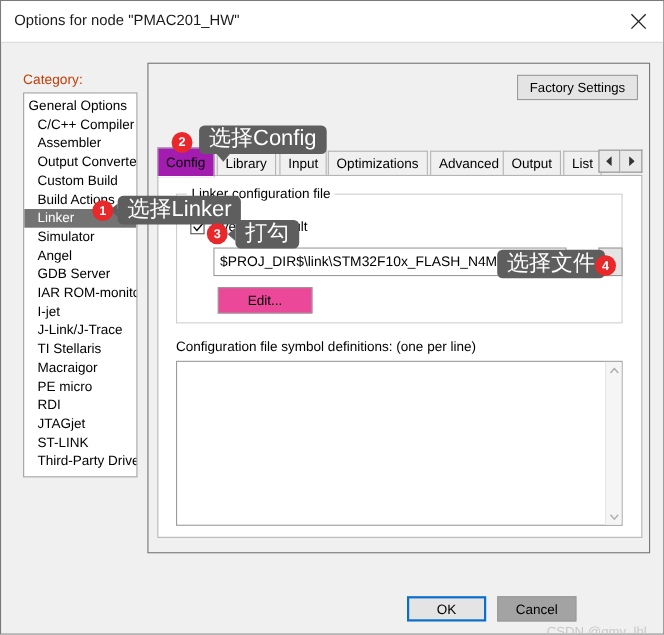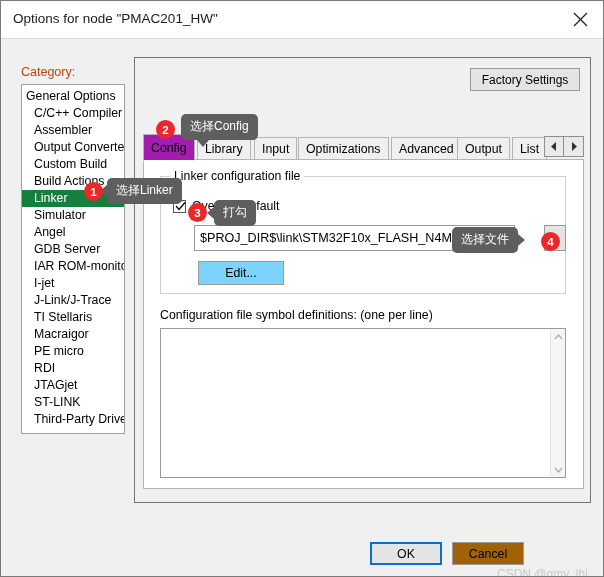--- a/index.html
+++ b/index.html
@@ -56,21 +56,21 @@
   .cat-item {
     font-size: 12.3px;
     color: #000000;
     line-height: 17px;
     height: 17px;
     padding-left: 4px;
     white-space: nowrap;
   }
   .cat-item.indent { padding-left: 12px; }
   .cat-item.selected {
-    background: #15803d;
+    background: #737373;
     color: #ffffff;
   }
 
   
   #right-panel {
     position: absolute; left: 133px; top: 56px;
     width: 457px; height: 446px;
     background: #f0f0f0;
     border: 1px solid #767676;
   }
@@ -182,21 +182,21 @@
     background: #e4e4e4;
     border: 1px solid #9a9a9a;
     font-size: 12px; color: #000;
     display: flex; align-items: flex-end; justify-content: center;
     padding-bottom: 3px;
     cursor: pointer;
   }
   #edit-btn {
     position: absolute; left: 37px; top: 84px;
     width: 86px; height: 24px;
-    background: #7dd3fc;
+    background: #ec4899;
     border: 1px solid #9a9a9a;
     font-size: 12.3px; color: #000;
     display: flex; align-items: center; justify-content: center;
     cursor: pointer;
   }
 
   #symdef-label {
     position: absolute; left: 16px; top: 148px;
     font-size: 12.3px; color: #000;
     white-space: nowrap;
@@ -229,21 +229,21 @@
     width: 72px; height: 23px;
     background: #e4e4e4;
     border: 2px solid #0a6ecd;
     font-size: 12.3px; color: #000;
     display: flex; align-items: center; justify-content: center;
     cursor: pointer;
   }
   #cancel-btn {
     position: absolute; left: 451px; top: 541px;
     width: 72px; height: 23px;
-    background: #a16207;
+    background: #a3a3a3;
     border: 1px solid #9a9a9a;
     font-size: 12.3px; color: #000;
     display: flex; align-items: center; justify-content: center;
     cursor: pointer;
   }
   #watermark {
     position: absolute; left: 496px; top: 551px;
     font-size: 12px;
     color: #c9c9c9;
     white-space: nowrap;
@@ -259,21 +259,21 @@
     color: #ffffff;
     font-size: 11.5px;
     font-weight: bold;
     display: flex; align-items: center; justify-content: center;
     z-index: 40;
   }
   .callout {
     position: absolute;
     background: #5e5e5e;
     color: #ffffff;
-    font-size: 12px;
+    font-size: 20px;
     padding: 4px 9px 5px 9px;
     border-radius: 5px;
     white-space: nowrap;
     z-index: 38;
     line-height: 17px;
   }
   .callout.left-tail::before {
     content: "";
     position: absolute;
     left: -7px; top: 50%;

